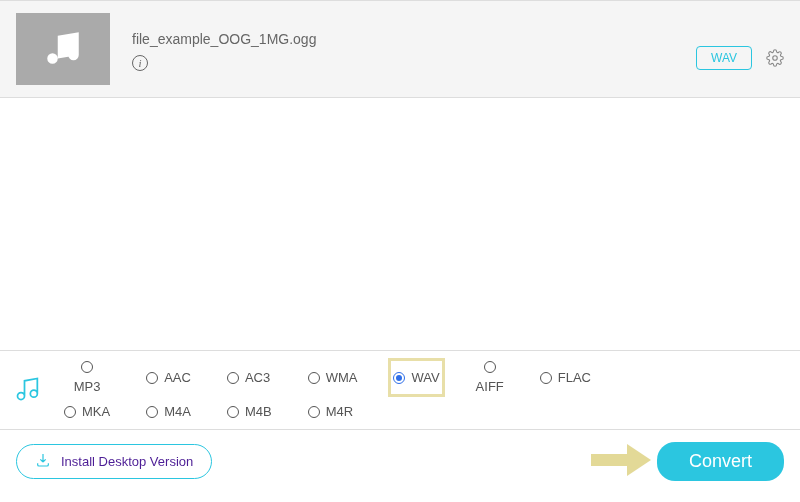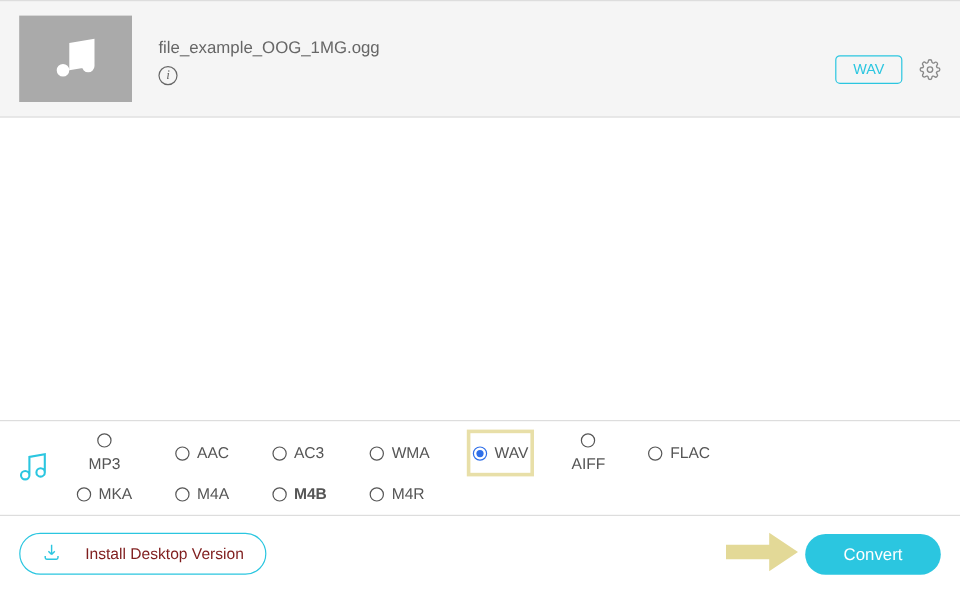--- a/index.html
+++ b/index.html
@@ -21,25 +21,25 @@
 .format-bar { border-top: 1px solid #ddd; border-bottom: 1px solid #ddd; display: flex; align-items: center; padding: 8px 14px; gap: 18px; }
 .music-icon svg { width: 28px; height: 28px; stroke: #2bc6e0; fill: none; stroke-width: 1.5; }
 .format-grid { display: grid; grid-template-columns: repeat(7, auto); grid-template-rows: repeat(2, auto); gap: 6px 28px; }
 .radio-item { display: flex; align-items: center; gap: 6px; cursor: pointer; font-size: 13px; color: #555; padding: 2px 4px; }
 .radio-item.highlight { outline: 3px solid #e8dfa8; outline-offset: -2px; }
 .radio { width: 12px; height: 12px; border: 1.5px solid #555; border-radius: 50%; display: flex; align-items: center; justify-content: center; }
 .radio.selected { border-color: #2f6fe8; }
 .radio.selected::after { content: ""; width: 6px; height: 6px; background: #2f6fe8; border-radius: 50%; }
 
 .footer { display: flex; align-items: center; justify-content: space-between; padding: 10px 16px; }
-.install-btn { border: 1.5px solid #2bc6e0; color: #7f1d1d; background: #fff; border-radius: 18px; padding: 7px 18px; display: flex; align-items: center; gap: 20px; cursor: pointer; font-size: 13px; }
+.install-btn { border: 1.5px solid #2bc6e0; color: #4c1d95; background: #fff; border-radius: 18px; padding: 7px 18px; display: flex; align-items: center; gap: 10px; cursor: pointer; font-size: 13px; }
 .install-btn svg { width: 16px; height: 16px; stroke: #2bc6e0; fill: none; stroke-width: 1.8; }
 .right-group { display: flex; align-items: center; gap: 4px; }
 .arrow-icon svg { width: 64px; height: 40px; fill: #e3d997; }
-.convert-btn { background: #2bc6e0; color: #fff; border: none; border-radius: 18px; padding: 9px 32px; font-size: 14px; cursor: pointer; }
+.convert-btn { background: #2bc6e0; color: #fff; border: none; border-radius: 18px; padding: 9px 32px; font-size: 18px; cursor: pointer; }
 </style>
 </head>
 <body>
 
 <div class="file-panel">
   <div class="thumb">
     <span>
       <svg viewBox="0 0 24 24">
           <path d="M9 18V5l12-2v13M9 18a3 3 0 11-6 0 3 3 0 016 0zm12-2a3 3 0 11-6 0 3 3 0 016 0z"></path>
         </svg>
@@ -98,21 +98,21 @@
         <span>FLAC</span>
       </div>
       <div class="radio-item" style="grid-area: 2 / 1;">
         <span class="radio"></span>
         <span>MKA</span>
       </div>
       <div class="radio-item" style="grid-area: 2 / 2;">
         <span class="radio"></span>
         <span>M4A</span>
       </div>
-      <div class="radio-item" style="grid-area: 2 / 3; font-weight: bold;">
+      <div class="radio-item" style="grid-area: 2 / 3;">
         <span class="radio"></span>
         <span>M4B</span>
       </div>
       <div class="radio-item" style="grid-area: 2 / 4;">
         <span class="radio"></span>
         <span>M4R</span>
       </div>
     </div>
 </div>
 

